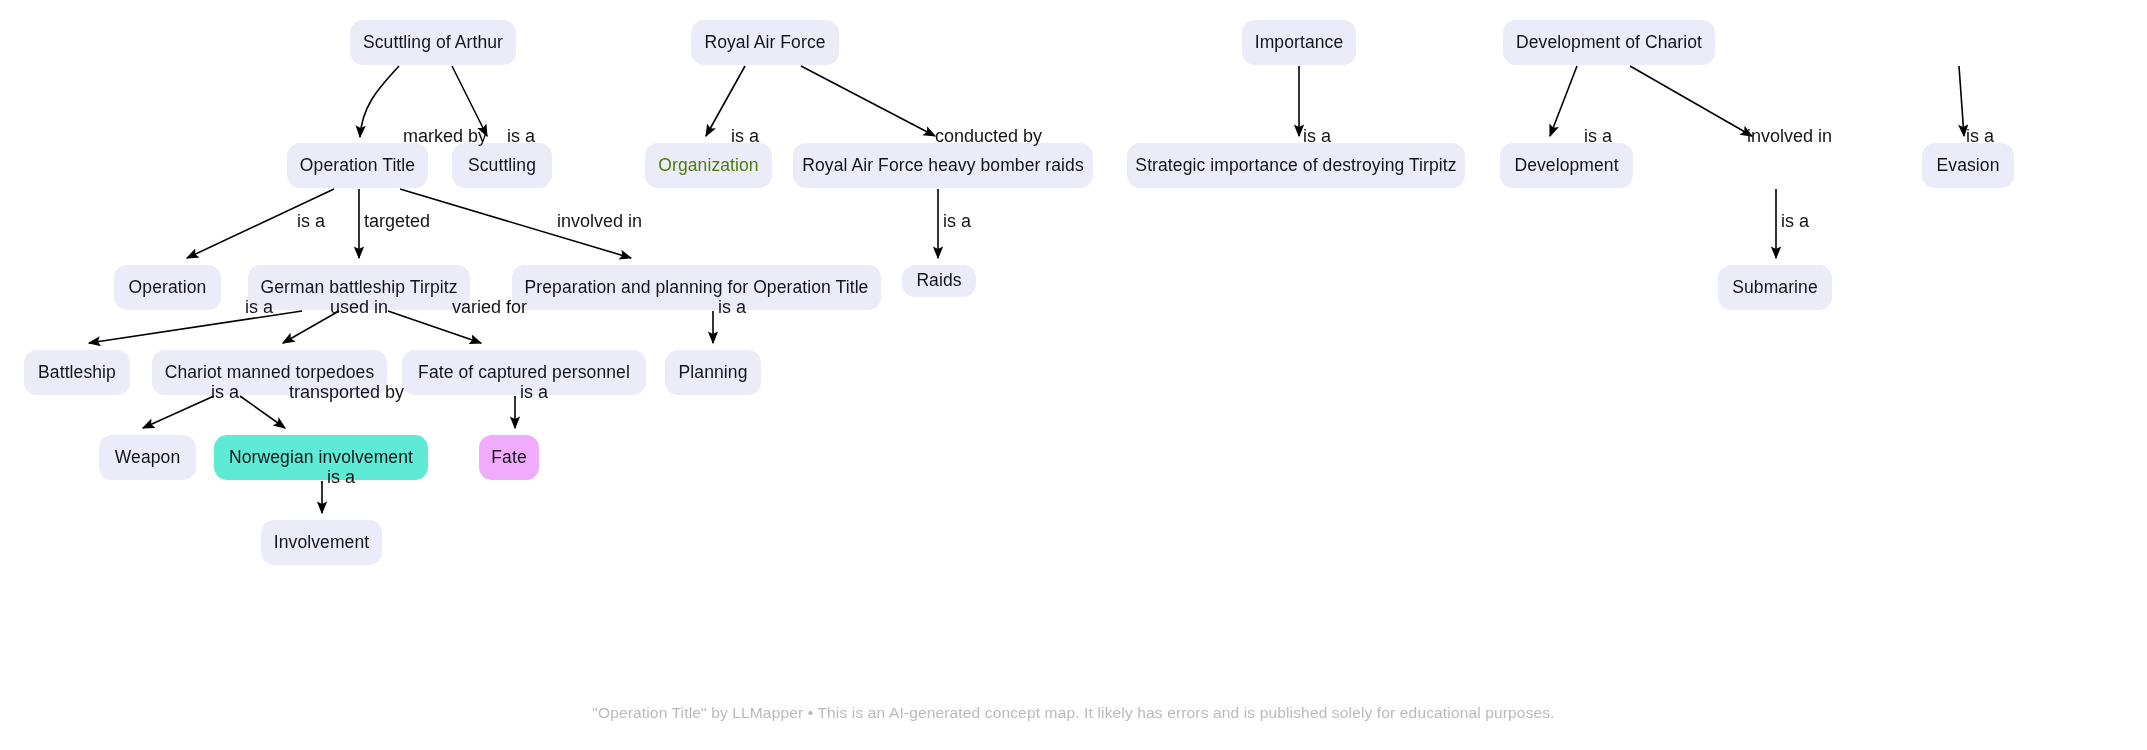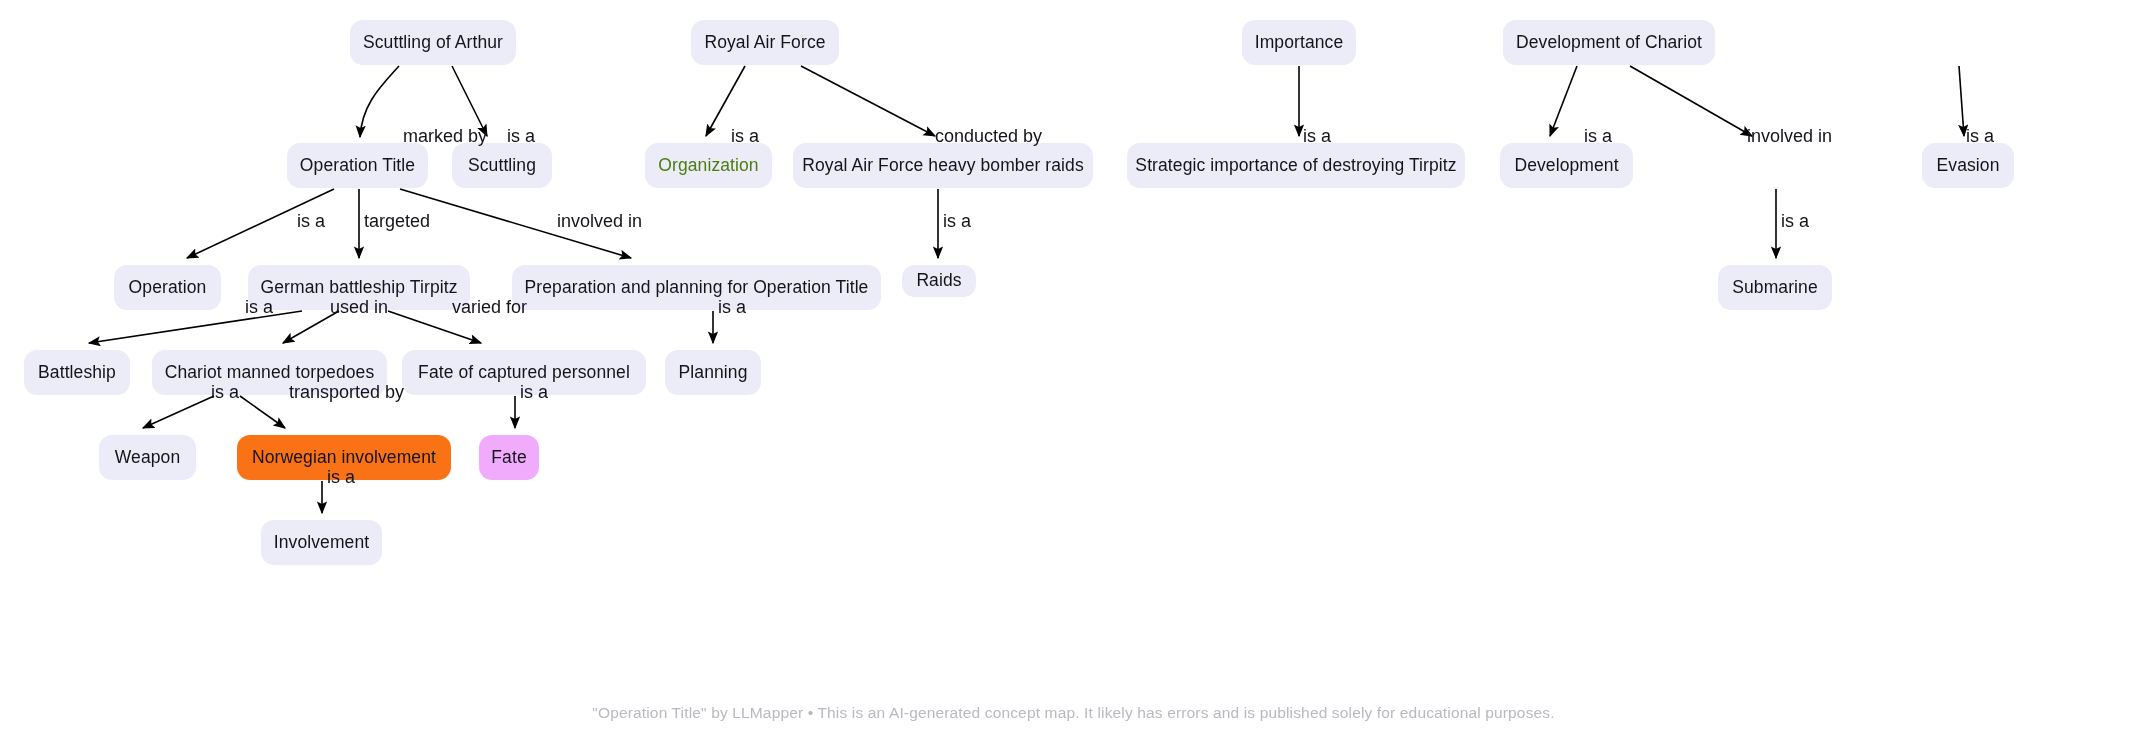--- a/index.html
+++ b/index.html
@@ -122,21 +122,21 @@
       <div class="node" style="left: 114px; top: 265px; width: 107px; height: 45px; background: rgb(236, 235, 248); color: rgb(21, 20, 26);">Operation</div>
       <div class="node" style="left: 248px; top: 265px; width: 222px; height: 45px; background: rgb(236, 235, 248); color: rgb(21, 20, 26);">German battleship Tirpitz</div>
       <div class="node" style="left: 512px; top: 265px; width: 369px; height: 45px; background: rgb(236, 235, 248); color: rgb(21, 20, 26);">Preparation and planning for Operation Title</div>
       <div class="node" style="left: 902px; top: 265px; width: 74px; height: 32px; background: rgb(236, 235, 248); color: rgb(21, 20, 26);">Raids</div>
       <div class="node" style="left: 1718px; top: 265px; width: 114px; height: 45px; background: rgb(236, 235, 248); color: rgb(21, 20, 26);">Submarine</div>
       <div class="node" style="left: 24px; top: 350px; width: 106px; height: 45px; background: rgb(236, 235, 248); color: rgb(21, 20, 26);">Battleship</div>
       <div class="node" style="left: 152px; top: 350px; width: 235px; height: 45px; background: rgb(236, 235, 248); color: rgb(21, 20, 26);">Chariot manned torpedoes</div>
       <div class="node" style="left: 402px; top: 350px; width: 244px; height: 45px; background: rgb(236, 235, 248); color: rgb(21, 20, 26);">Fate of captured personnel</div>
       <div class="node" style="left: 665px; top: 350px; width: 96px; height: 45px; background: rgb(236, 235, 248); color: rgb(21, 20, 26);">Planning</div>
       <div class="node" style="left: 99px; top: 435px; width: 97px; height: 45px; background: rgb(236, 235, 248); color: rgb(21, 20, 26);">Weapon</div>
-      <div class="node" style="left: 214px; top: 435px; width: 214px; height: 45px; background: #f97316; color: rgb(21, 20, 26); margin-left: 23px;">Norwegian involvement</div>
+      <div class="node" style="left: 214px; top: 435px; width: 214px; height: 45px; background: #5eead4; color: rgb(21, 20, 26);">Norwegian involvement</div>
       <div class="node" style="left: 479px; top: 435px; width: 60px; height: 45px; background: #f0abfc; color: rgb(21, 20, 26);">Fate</div>
       <div class="node" style="left: 261px; top: 520px; width: 121px; height: 45px; background: rgb(236, 235, 248); color: rgb(21, 20, 26);">Involvement</div>
       <div class="edge-label" style="left: 403px; top: 115px; color: rgb(21, 20, 26);">marked by</div>
       <div class="edge-label" style="left: 507px; top: 115px; color: rgb(21, 20, 26);">is a</div>
       <div class="edge-label" style="left: 731px; top: 115px; color: rgb(21, 20, 26);">is a</div>
       <div class="edge-label" style="left: 935px; top: 115px; color: rgb(21, 20, 26);">conducted by</div>
       <div class="edge-label" style="left: 1303px; top: 115px; color: rgb(21, 20, 26);">is a</div>
       <div class="edge-label" style="left: 1584px; top: 115px; color: rgb(21, 20, 26);">is a</div>
       <div class="edge-label" style="left: 1747px; top: 115px; color: rgb(21, 20, 26);">involved in</div>
       <div class="edge-label" style="left: 1966px; top: 115px; color: rgb(21, 20, 26);">is a</div>

